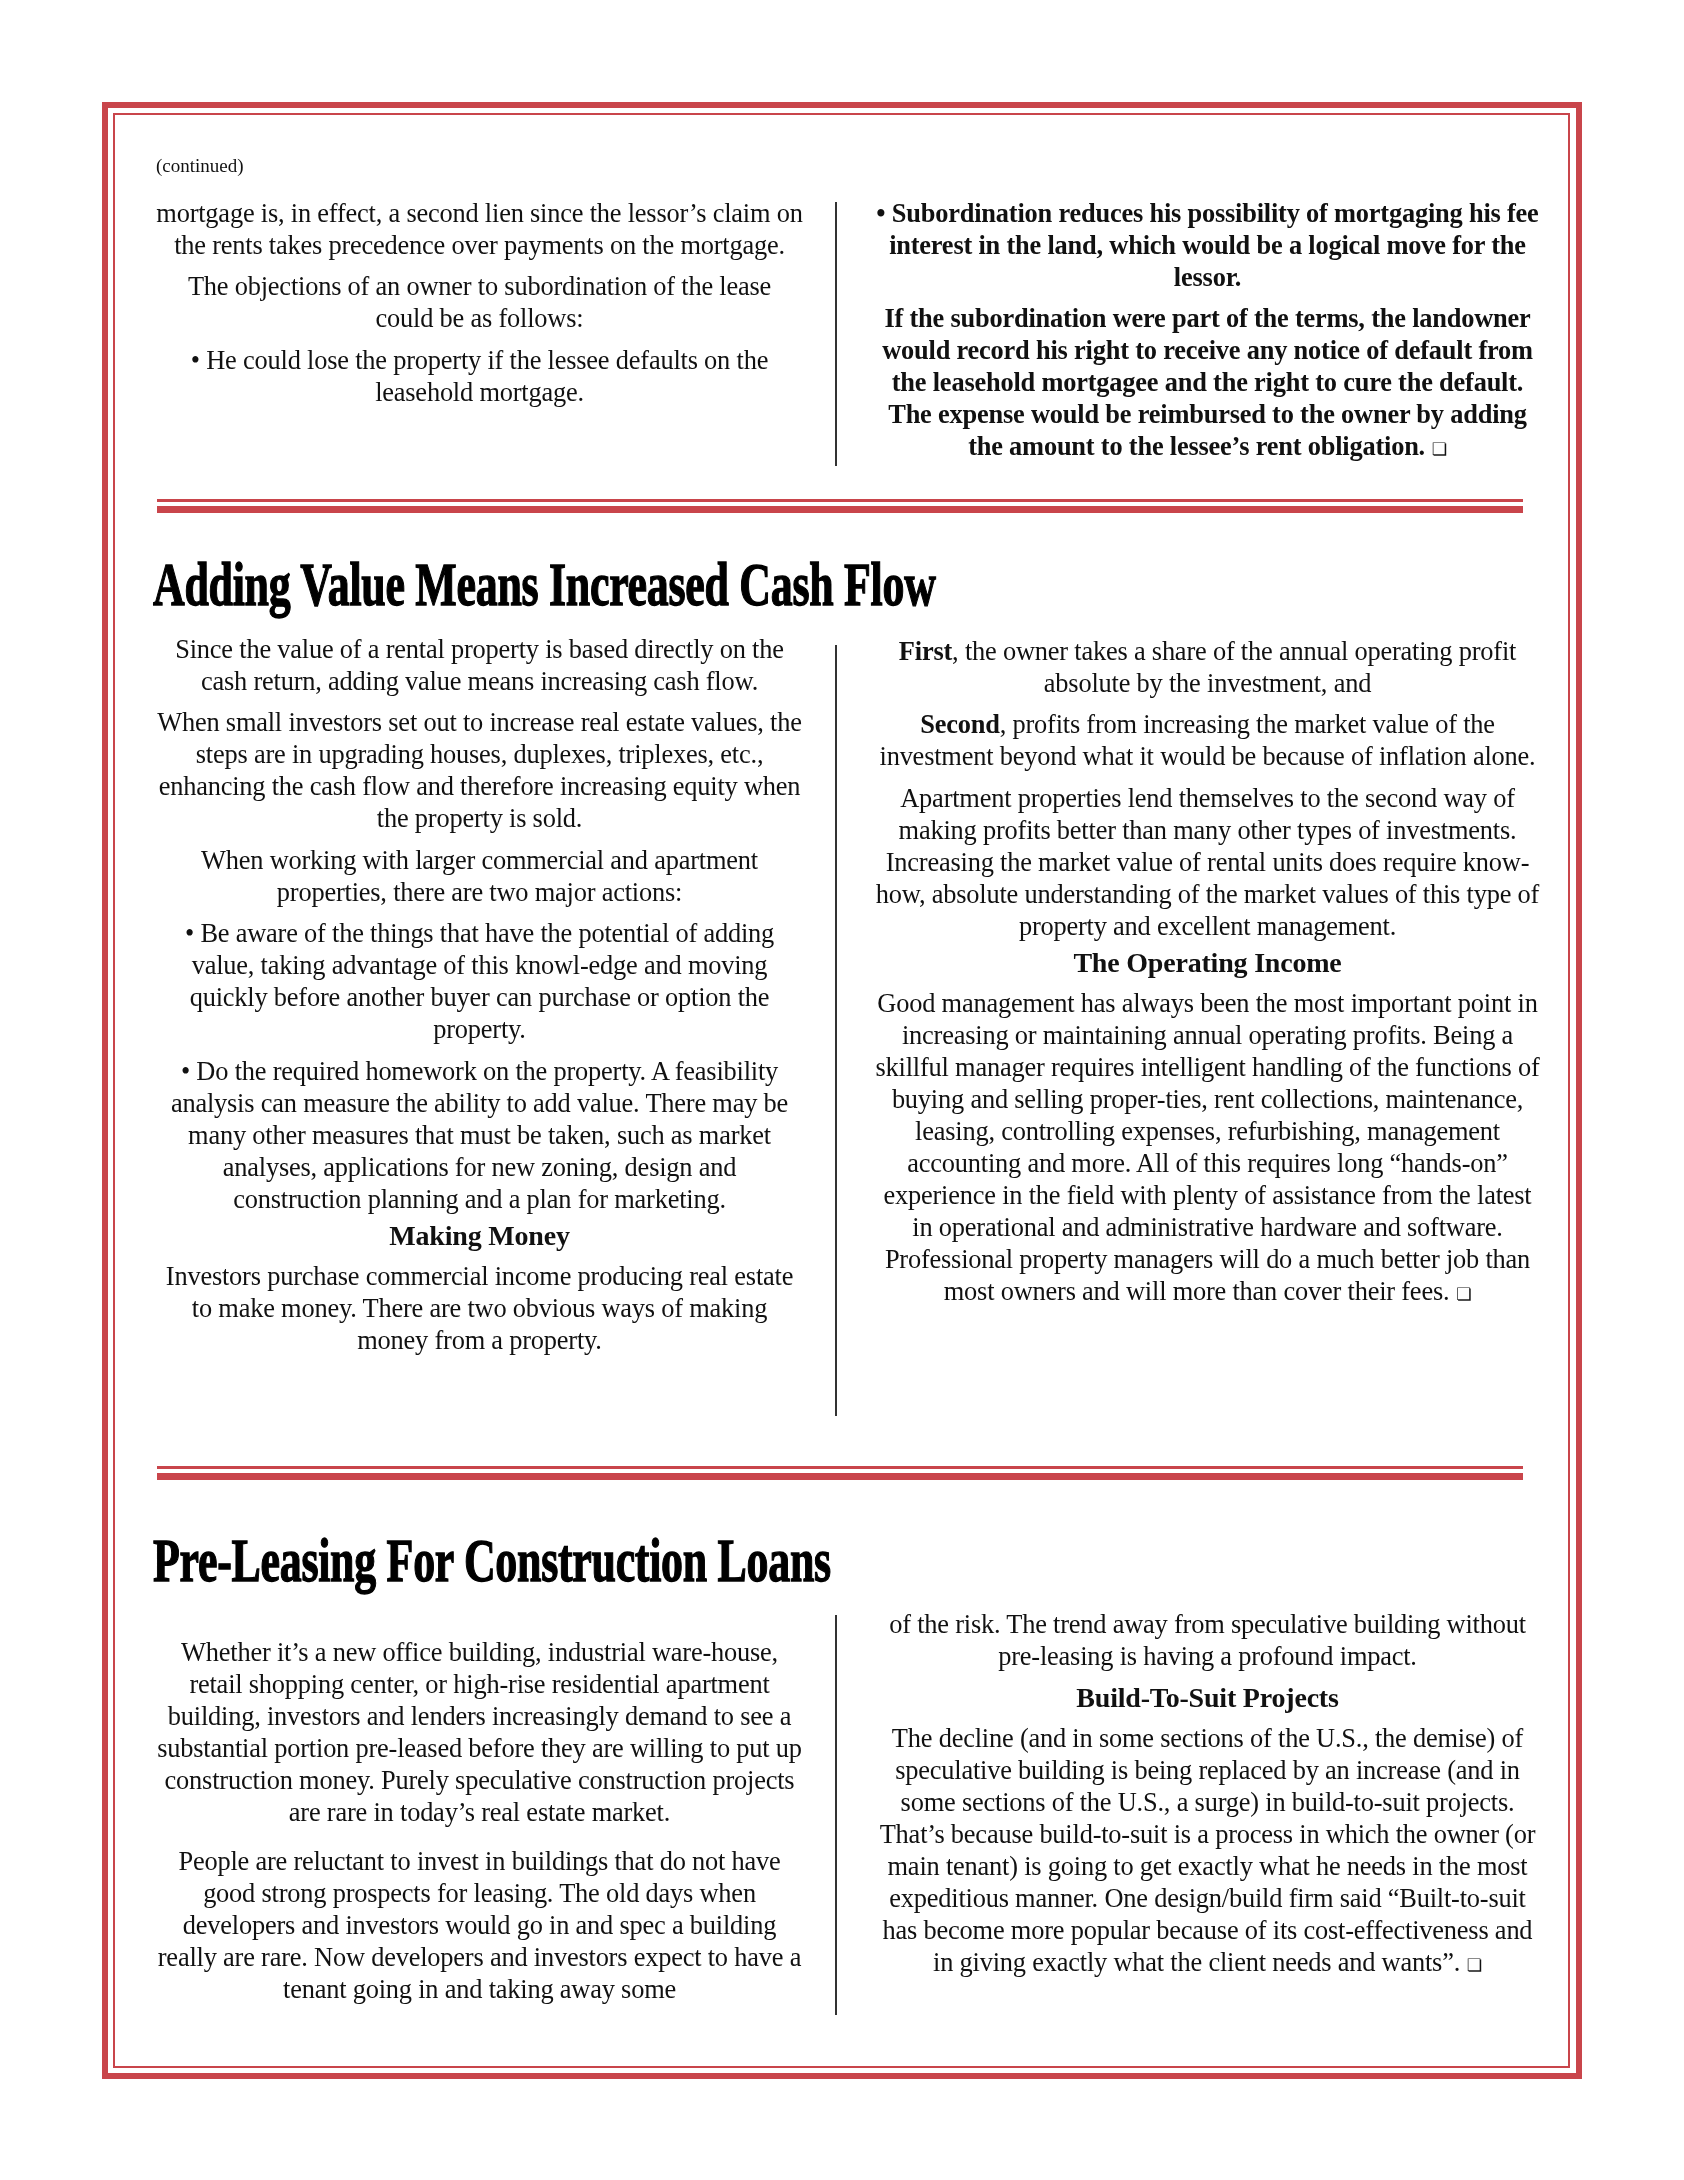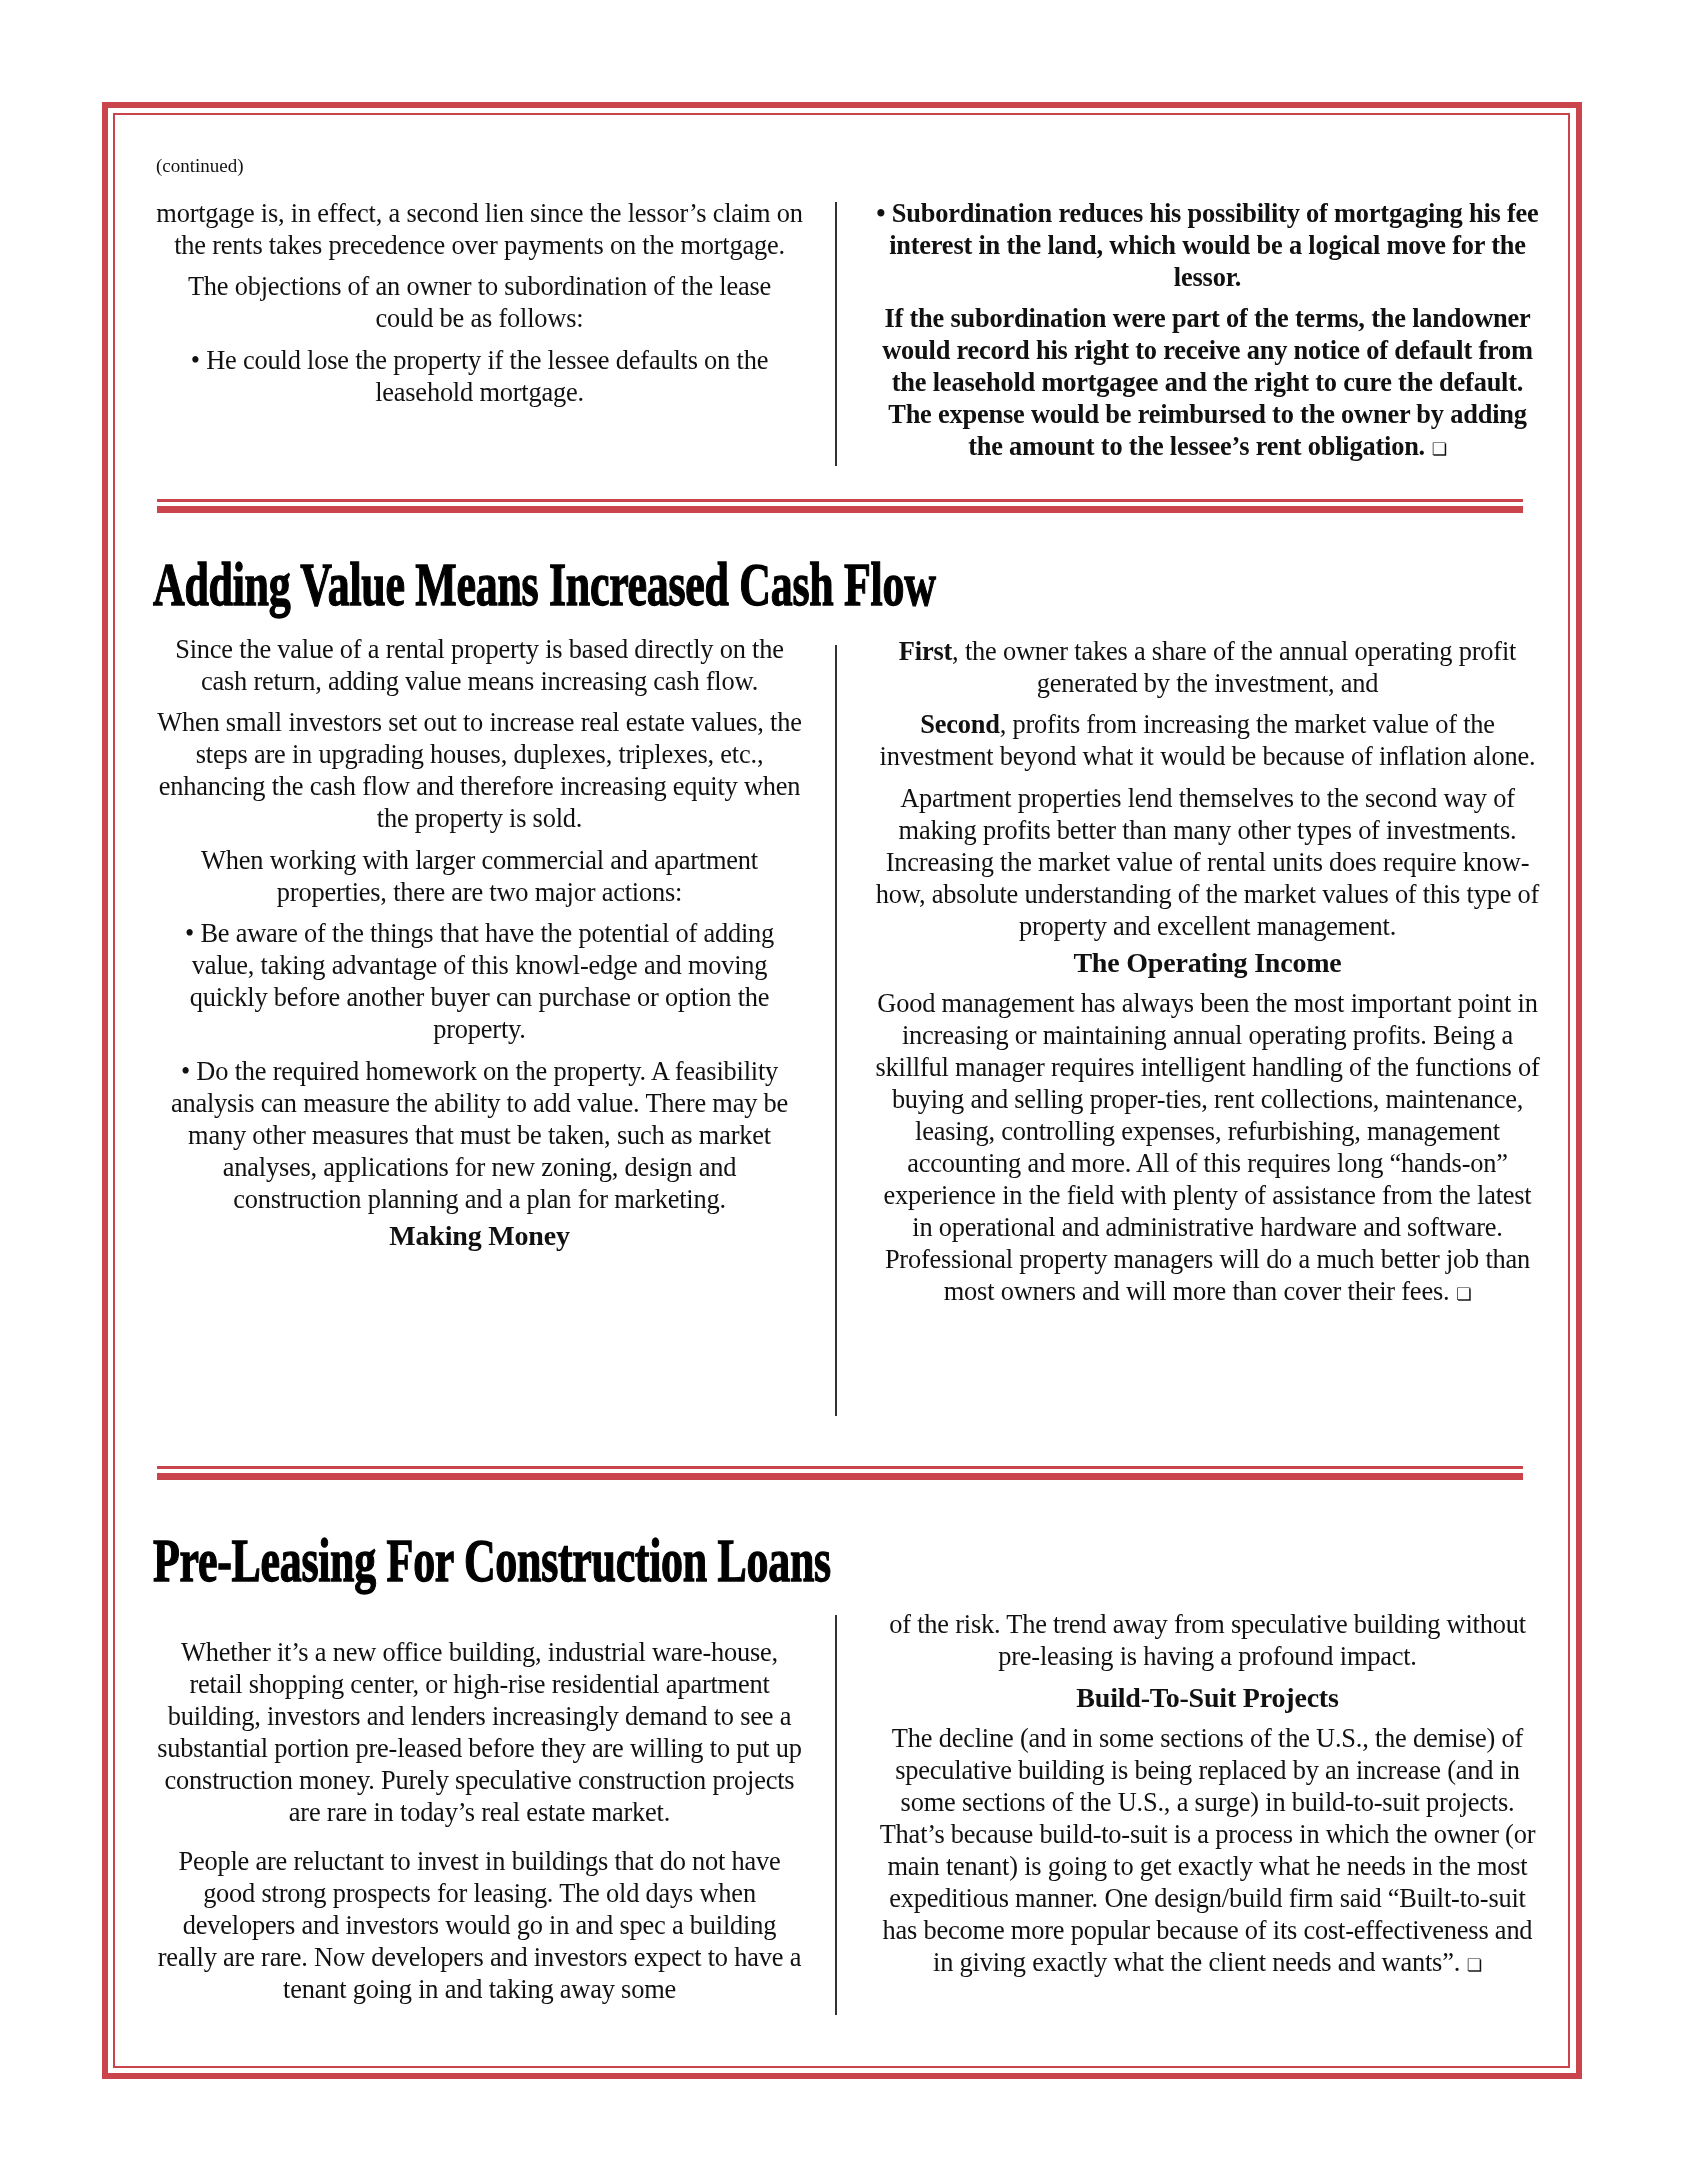--- a/index.html
+++ b/index.html
@@ -52,24 +52,25 @@
 
 <h2 class="headline" style="top:551px;">Adding Value Means Increased Cash Flow</h2>
 
 <div class="col col-left" style="top:633px;">
   <p>Since the value of a rental property is based directly on the cash return, adding value means increasing cash flow.</p>
   <p>When small investors set out to increase real estate values, the steps are in upgrading houses, duplexes, triplexes, etc., enhancing the cash flow and therefore increasing equity when the property is sold.</p>
   <p>When working with larger commercial and apartment properties, there are two major actions:</p>
   <p>•   Be aware of the things that have the potential of adding value, taking advantage of this knowl-edge and moving quickly before another buyer can purchase or option the property.</p>
   <p class="tight">•   Do the required homework on the property. A feasibility analysis can measure the ability to add value. There may be many other measures that must be taken, such as market analyses, applications for new zoning, design and construction planning and a plan for marketing.</p>
   <div class="sub">Making Money</div>
+  <p>Investors purchase commercial income producing real estate to make money. There are two obvious ways of making money from a property.</p>
 </div>
 <div class="vrule" style="top:645px; height:771px;"></div>
 <div class="col col-right" style="top:635px;">
-  <p><b>First</b><span>, the owner takes a share of the annual operating profit generated by the investment, and</span></p>
+  <p><b>First</b><span>, the owner takes a share of the annual operating profit absolute by the investment, and</span></p>
   <p><b>Second</b><span>, profits from increasing the market value of the investment beyond what it would be because of inflation alone.</span></p>
   <p class="tight">Apartment properties lend themselves to the second way of making profits better than many other types of investments. Increasing the market value of rental units does require know-how, absolute understanding of the market values of this type of property and excellent management.</p>
   <div class="sub">The Operating Income</div>
   <p><span>Good management has always been the most important point in increasing or maintaining annual operating profits. Being a skillful manager requires intelligent handling of the functions of buying and selling proper-ties, rent collections, maintenance, leasing, controlling expenses, refurbishing, management accounting and more. All of this requires long “hands-on” experience in the field with plenty of assistance from the latest in operational and administrative hardware and software. Professional property managers will do a much better job than most owners and will more than cover their fees.</span><span class="end-mark">❏</span></p>
 </div>
 
 <div class="divider" style="top:1466px;">
   <div class="thin"></div>
   <div class="thick"></div>
 </div>

